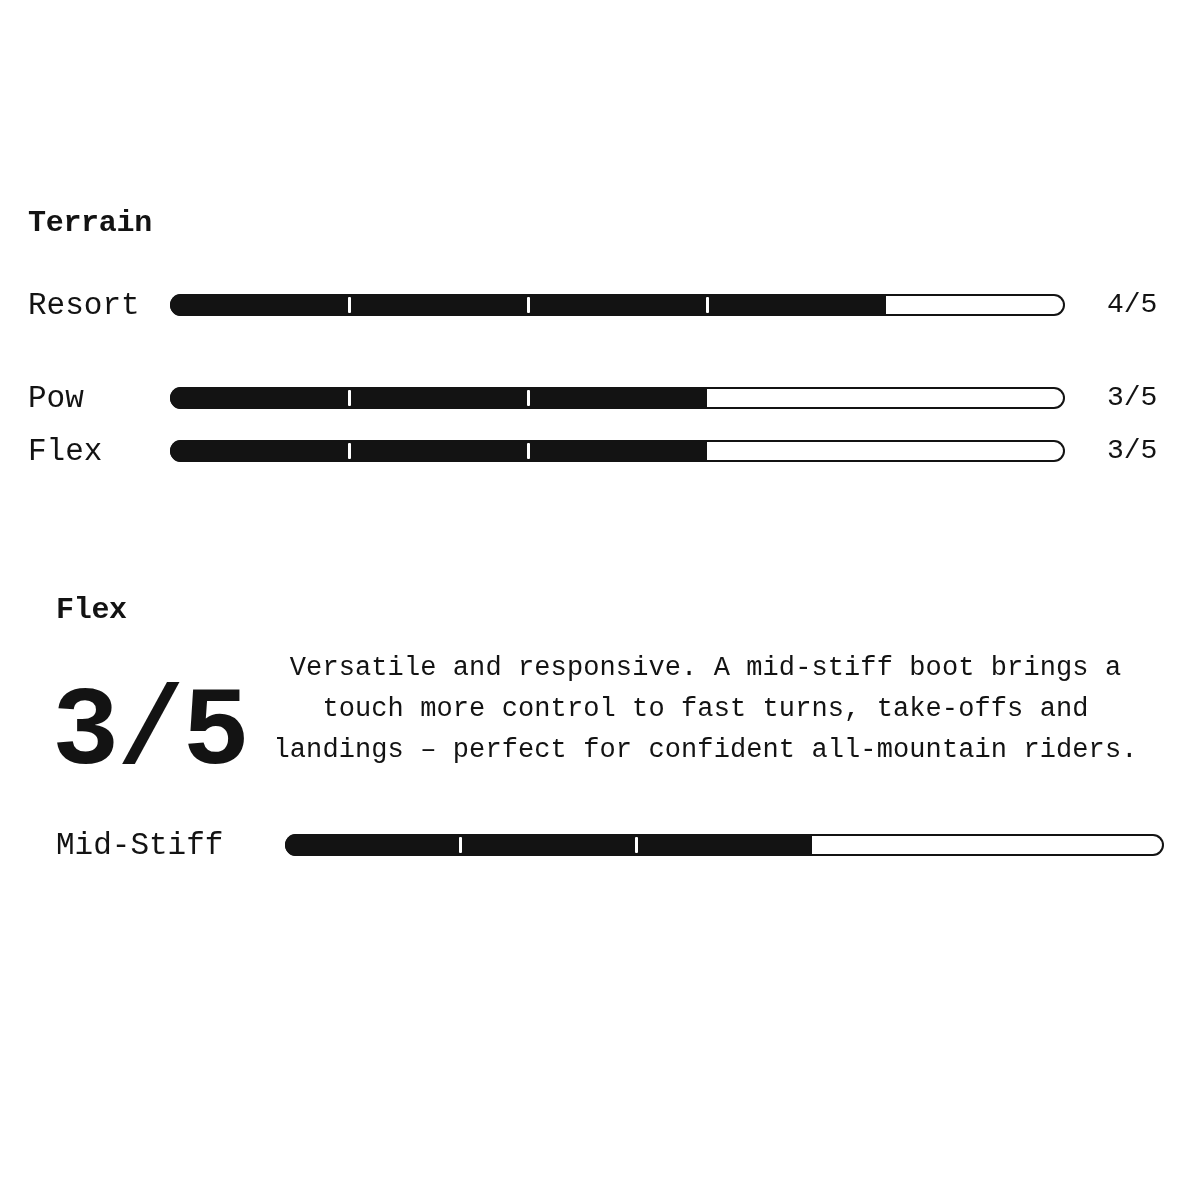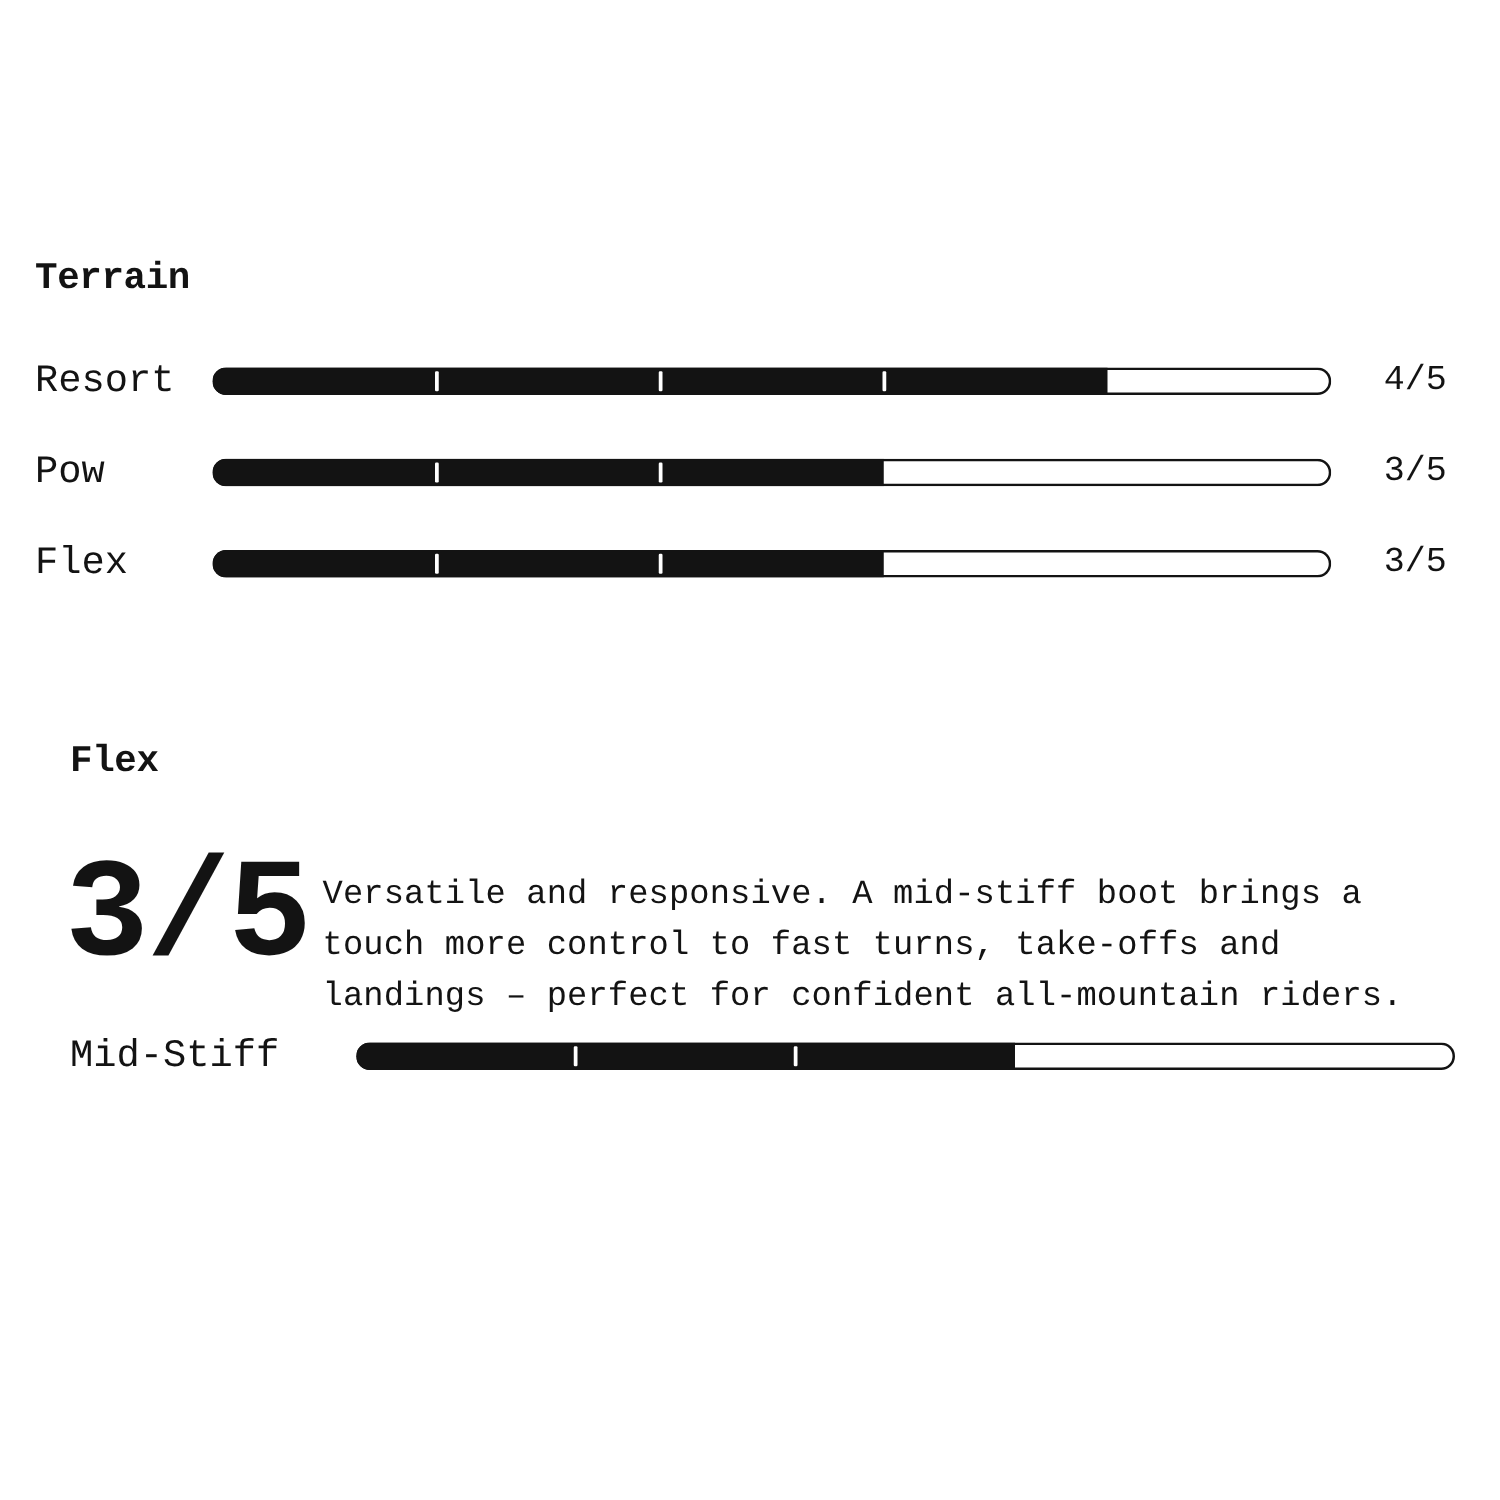--- a/index.html
+++ b/index.html
@@ -28,21 +28,21 @@
   .terrain-heading { left: 28px; top: 208px; }
   .flex-heading    { left: 56px; top: 595px; }
 
   .row {
     position: absolute;
     left: 0;
     width: 1200px;
     height: 36px;
   }
   .terrain-row:nth-child(1) { top: 287px; }
-  .terrain-row:nth-child(2) { top: 360px; }
+  .terrain-row:nth-child(2) { top: 380px; }
   .terrain-row:nth-child(3) { top: 433px; }
   .flex-bar-row { top: 827px; }
 
   .row-label {
     position: absolute;
     left: 28px;
     top: 50%;
     transform: translateY(-50%);
     font-size: 31px;
     line-height: 1;
@@ -92,25 +92,26 @@
     left: 52px;
     top: 678px;
     font-size: 112px;
     font-weight: 700;
     line-height: 1;
     letter-spacing: -2px;
   }
   .flex-desc {
     position: absolute;
     left: 258px;
-    top: 696px;
+    top: 648px;
     width: 895px;
     font-size: 27px;
     line-height: 41px;
     letter-spacing: 0.1px;
+    text-align: center;
   }
 </style>
 </head>
 <body>
 
 <div class="canvas">
 
   <div class="heading terrain-heading">Terrain</div>
 
   <div id="terrain-rows">

